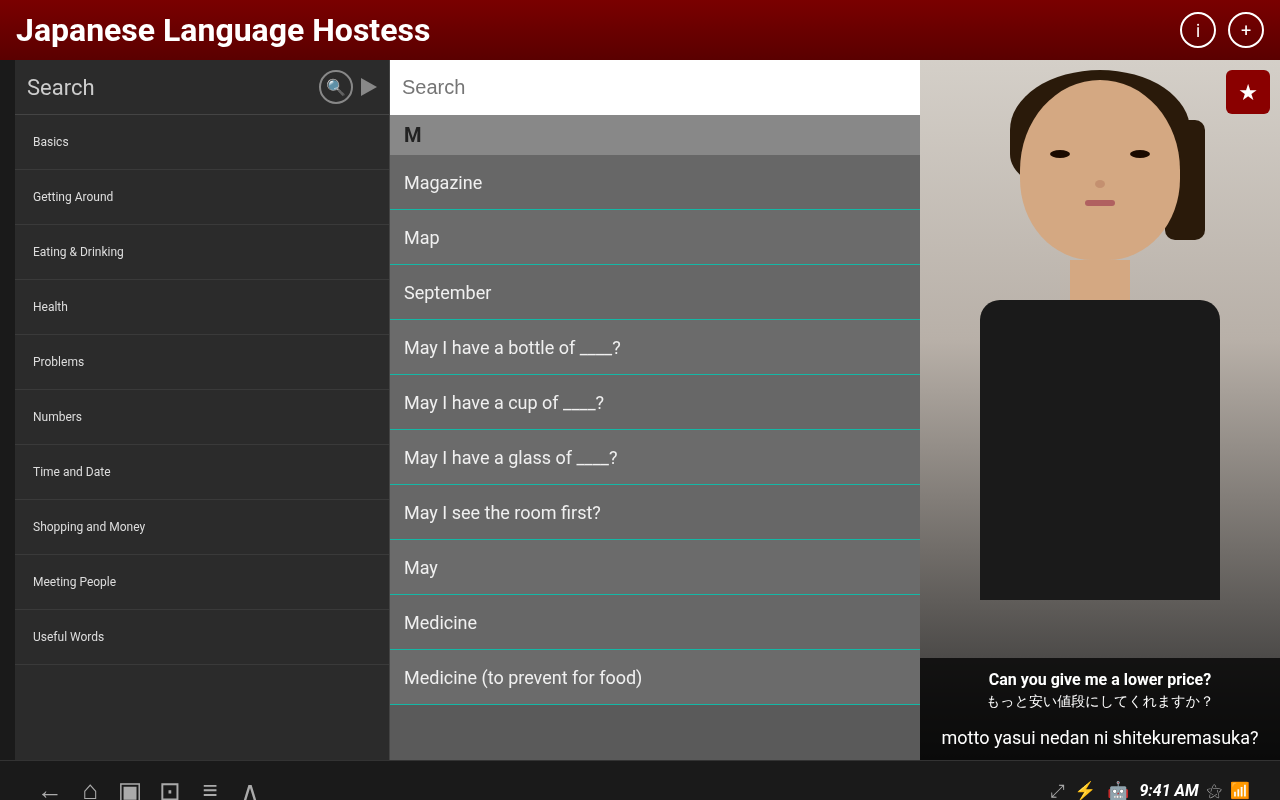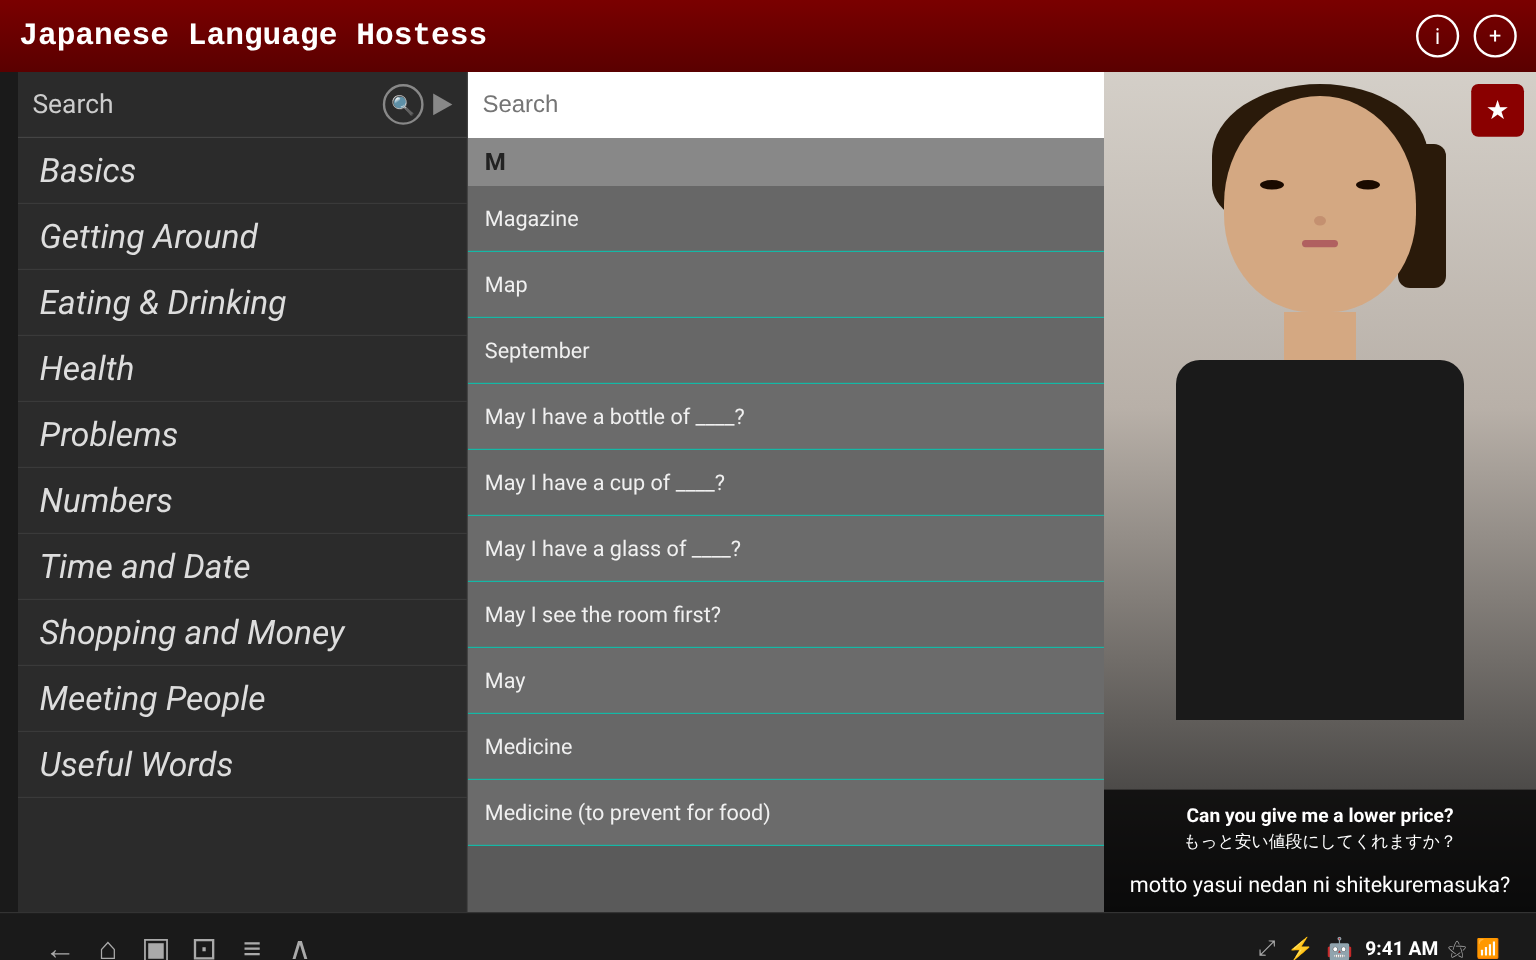--- a/index.html
+++ b/index.html
@@ -10,23 +10,22 @@
       width: 100%;
       height: 60px;
       background: linear-gradient(180deg, #7a0000 0%, #5a0000 100%);
       display: flex;
       align-items: center;
       justify-content: space-between;
       padding: 0 16px;
     }
     #header-title {
       color: #fff;
-      font-size: 26px;
+      font-size: 32px;
       font-weight: bold;
-      font-family: Liberation Mono, monospace;
     }
     #header-icons {
       display: flex;
       gap: 12px;
     }
     .header-icon-btn {
       width: 36px;
       height: 36px;
       border-radius: 50%;
       border: 2px solid #fff;
@@ -92,22 +91,21 @@
     }
 
     .sidebar-item {
       height: 55px;
       display: flex;
       align-items: center;
       padding: 0 18px;
       border-bottom: 1px solid #3a3a3a;
       cursor: pointer;
       color: #ddd;
-      font-size: 28px;
-      font-style: italic;
+      font-size: 12px;
     }
 
     
     #search-panel {
       width: 530px;
       min-width: 530px;
       background: #5a5a5a;
       display: flex;
       flex-direction: column;
     }
@@ -282,20 +280,21 @@
       display: flex;
       align-items: center;
       justify-content: center;
       width: 40px;
       height: 40px;
     }
     #time-display {
       color: #fff;
       font-size: 16px;
       font-weight: bold;
+      font-style: italic;
     }
   </style>
 </head>
 <body>
 
 <div id="header">
   <span id="header-title">Japanese Language Hostess</span>
   <div id="header-icons">
     <div class="header-icon-btn">ℹ</div>
     <div class="header-icon-btn">+</div>

